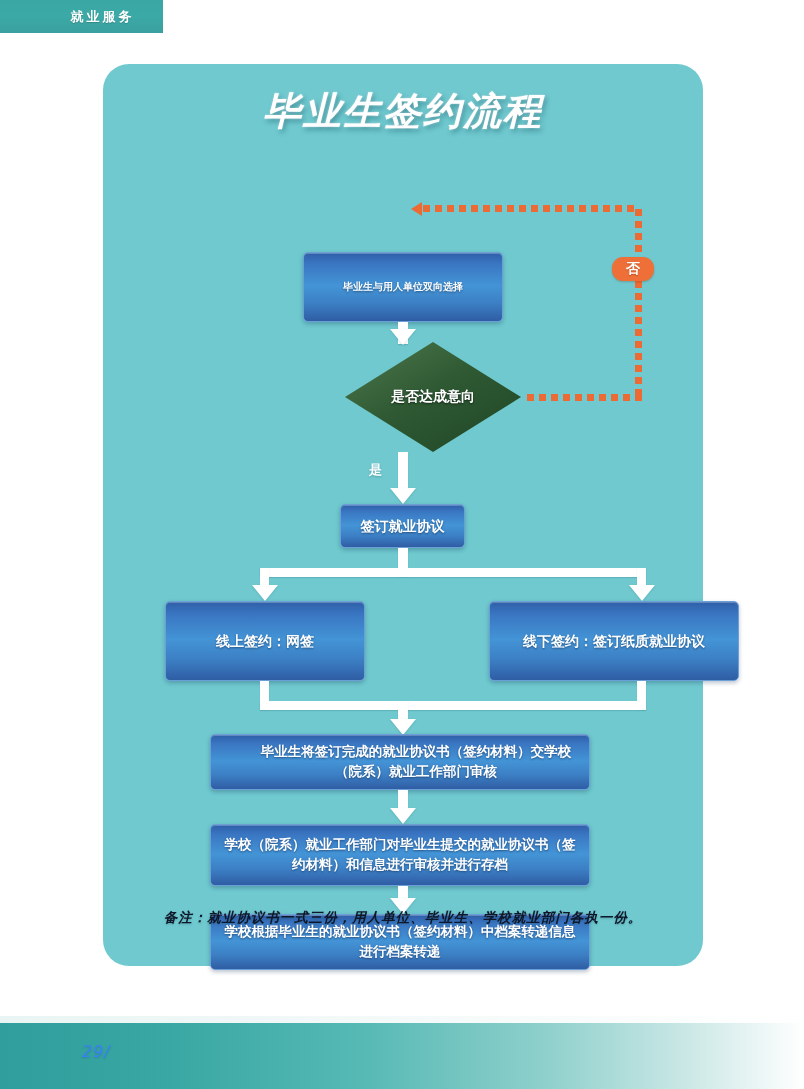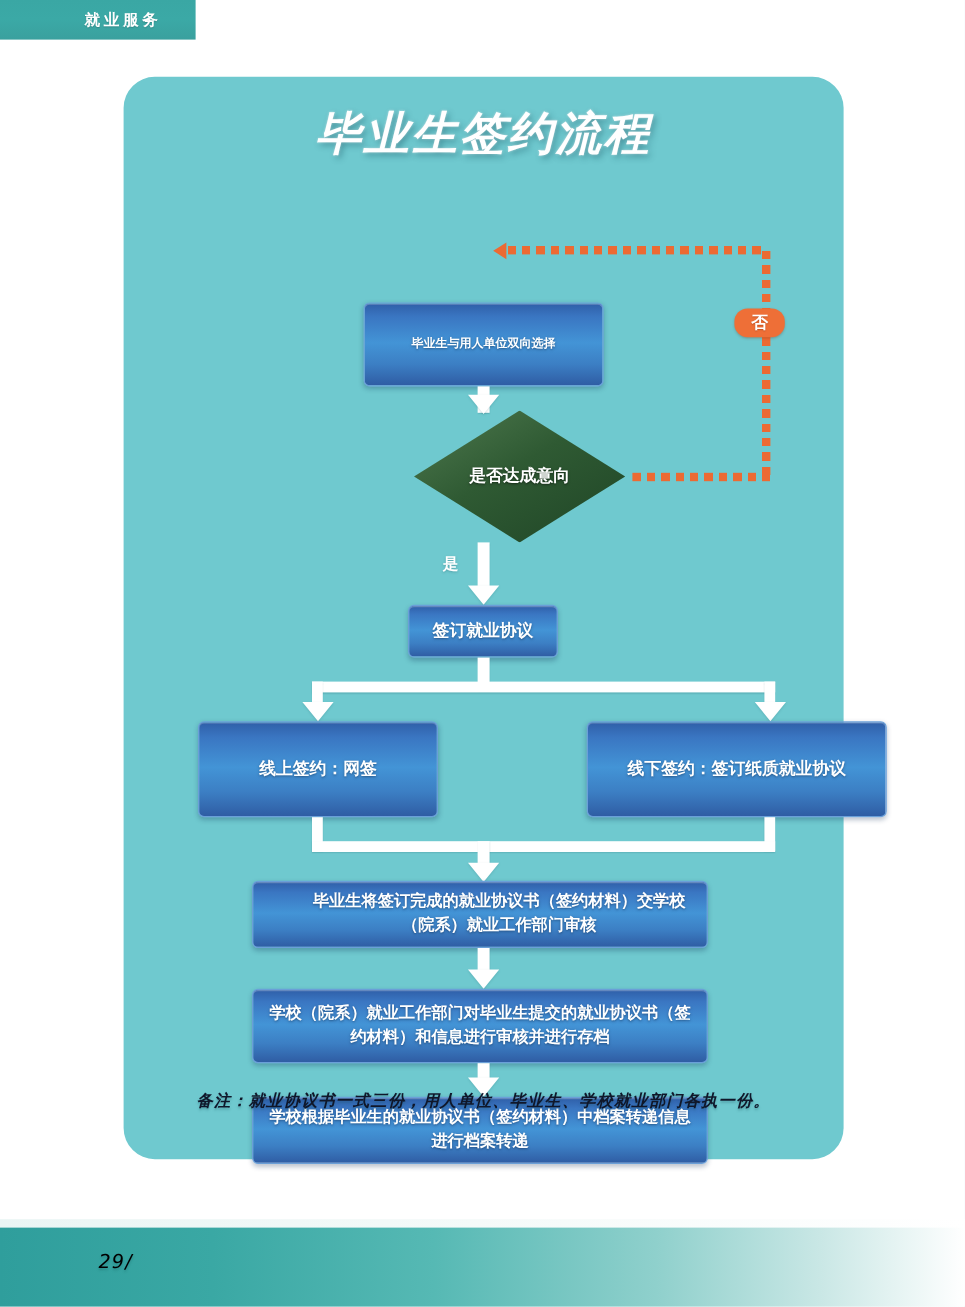--- a/index.html
+++ b/index.html
@@ -217,21 +217,21 @@
     top: 1016px;
     width: 804px;
     height: 7px;
     background: linear-gradient(90deg,
       #e9f5f4 0%, #f2f9f8 40%, #ffffff 100%);
   }
   .page-number {
     position: absolute;
     left: 82px;
     top: 1042px;
-    color: #000000;
+    color: #3b82f6;
     font-size: 16px;
     font-style: italic;
     letter-spacing: 1px;
     text-shadow: 0 1px 2px rgba(20,80,80,0.3);
   }
 </style>
 </head>
 <body>
 
 <div class="header-bar">

